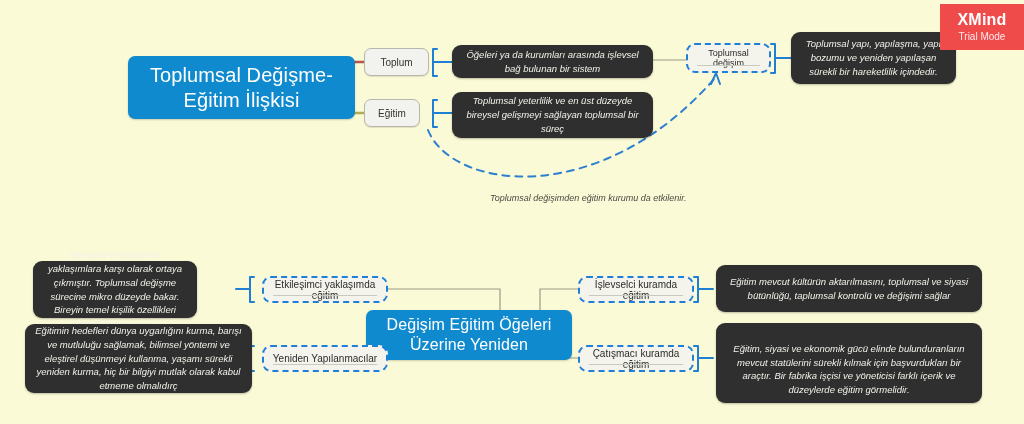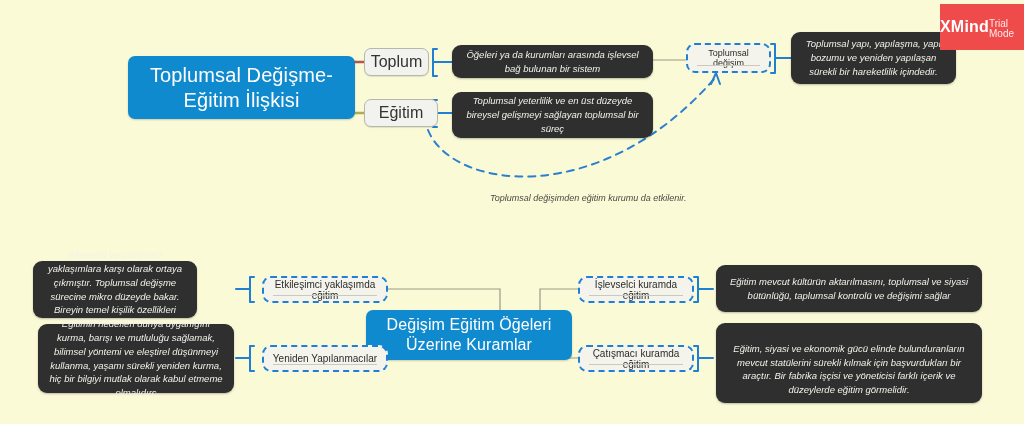--- a/index.html
+++ b/index.html
@@ -53,21 +53,21 @@
     font-size: 16px;
     line-height: 1.28;
   }
 
   
   .topic-grey {
     background: #f2f2ee;
     color: #333333;
     border: 1px solid #b7b7ad;
     border-radius: 7px;
-    font-size: 16px;
+    font-size: 10px;
     padding: 4px 8px;
     box-shadow: 0 1px 1px rgba(0,0,0,0.10);
   }
 
   
   .topic-dashed {
     background: #f4f4ec;
     color: #2b2b2b;
     border: 2px dashed #1e7fd4;
     border-radius: 9px;
@@ -105,20 +105,21 @@
 
   
   .watermark {
     position: absolute;
     right: 0;
     top: 4px;
     width: 84px;
     height: 46px;
     background: #ef4b4b;
     display: flex;
+    flex-direction: column;
     align-items: center;
     justify-content: center;
     z-index: 30;
   }
   .watermark .wm-brand {
     color: #ffffff;
     font-size: 16px;
     font-weight: bold;
     line-height: 1;
     letter-spacing: 0.2px;
@@ -169,21 +170,21 @@
     <div>
       <div>Toplumsal Değişme-</div>
       <div>Eğitim İlişkisi</div>
     </div>
   </div>
 
   <div class="node topic-grey" style="left:364px; top:48px; width:65px; height:28px;">
     <span>Toplum</span>
   </div>
 
-  <div class="node topic-grey" style="left:364px; top:99px; width:74px; height:28px;">
+  <div class="node topic-grey" style="left:364px; top:99px; width:56px; height:28px;">
     <span>Eğitim</span>
   </div>
 
   <div class="node topic-dark" style="left:452px; top:45px; width:201px; height:33px;">
     <span>Öğeleri ya da kurumları arasında işlevsel bağ bulunan bir sistem</span>
   </div>
 
   <div class="node topic-dark" style="left:452px; top:92px; width:201px; height:46px;align-items:center;">
     <span>Toplumsal yeterlilik ve en üst düzeyde bireysel gelişmeyi sağlayan toplumsal bir süreç</span>
   </div>
@@ -197,39 +198,39 @@
     <span>Toplumsal yapı, yapılaşma, yapı bozumu ve yeniden yapılaşan sürekli bir hareketlilik içindedir.</span>
   </div>
 
   <div class="rel-caption" style="left:490px; top:193px;">
     <span>Toplumsal değişimden eğitim kurumu da etkilenir.</span>
   </div>
 
   <div class="node topic-main topic-main-small" style="left:366px; top:310px; width:206px; height:50px;">
     <div>
       <div>Değişim Eğitim Öğeleri</div>
-      <div>Üzerine Kuramlar</div>
+      <div>Üzerine Yeniden</div>
     </div>
   </div>
 
   <div class="node topic-dashed" style="left:262px; top:276px; width:126px; height:27px;">
     <span>Etkileşimci yaklaşımda eğitim</span>
     <span class="inner-rule"></span>
   </div>
 
   <div class="node topic-dashed" style="left:262px; top:345px; width:126px; height:27px;">
     <span>Yeniden Yapılanmacılar</span>
     <span class="inner-rule"></span>
   </div>
 
   <div class="node topic-dark" style="left:33px; top:261px; width:164px; height:57px;">
     <span>İşlevselci ve çatışmacı yaklaşımlara karşı olarak ortaya çıkmıştır. Toplumsal değişme sürecine mikro düzeyde bakar. Bireyin temel kişilik özellikleri önemli bir rol oynar.</span>
   </div>
 
-  <div class="node topic-dark" style="left:38px; top:324px; width:196px; height:69px;">
+  <div class="node topic-dark" style="left:25px; top:324px; width:227px; height:69px;">
     <span>Eğitimin hedefleri dünya uygarlığını kurma, barışı ve mutluluğu sağlamak, bilimsel yöntemi ve eleştirel düşünmeyi kullanma, yaşamı sürekli yeniden kurma, hiç bir bilgiyi mutlak olarak kabul etmeme olmalıdırç</span>
   </div>
 
   <div class="node topic-dashed" style="left:578px; top:276px; width:116px; height:27px;">
     <span>İşlevselci kuramda eğitim</span>
     <span class="inner-rule"></span>
   </div>
 
   <div class="node topic-dashed" style="left:578px; top:345px; width:116px; height:27px;">
     <span>Çatışmacı kuramda eğitim</span>

